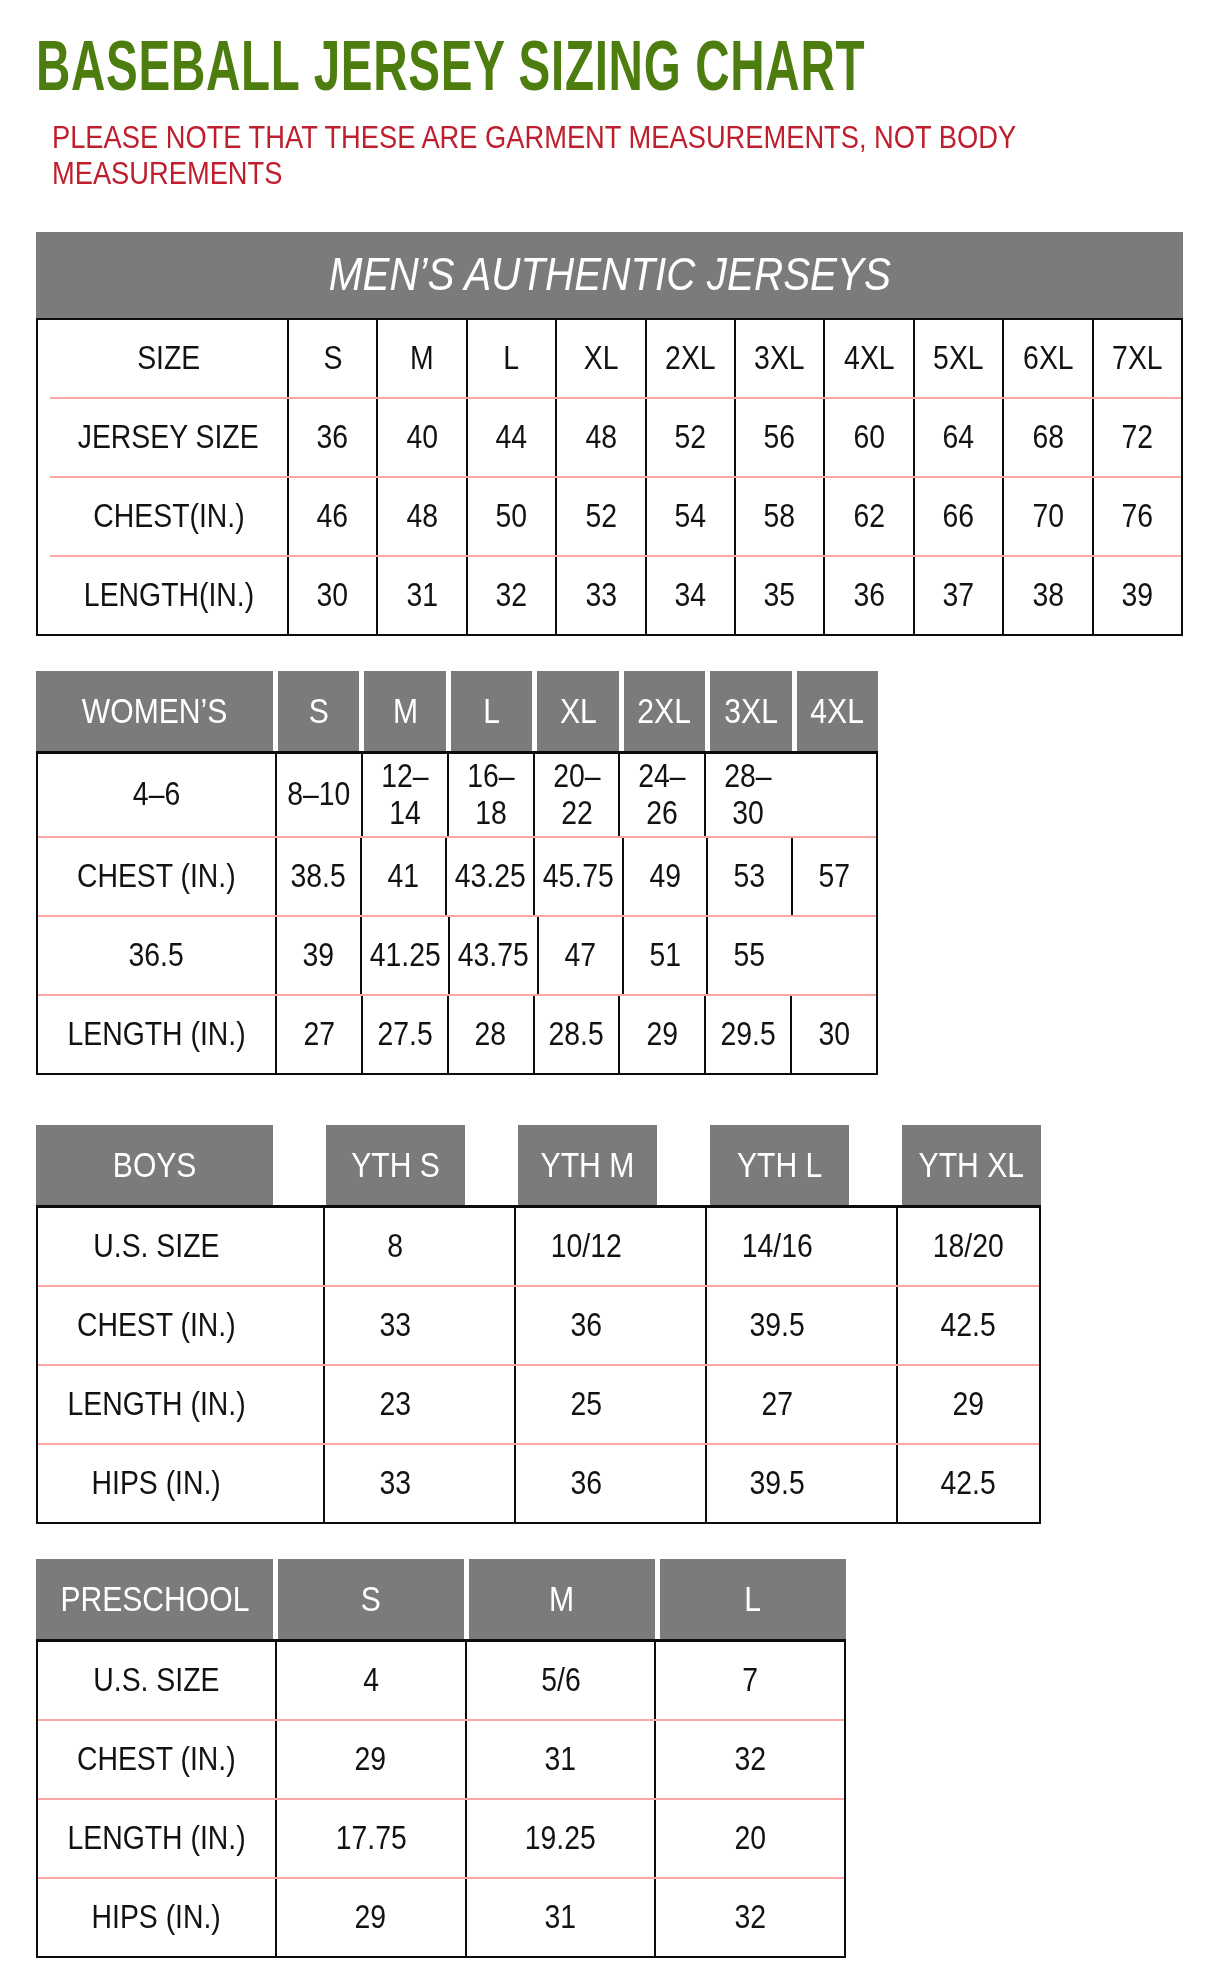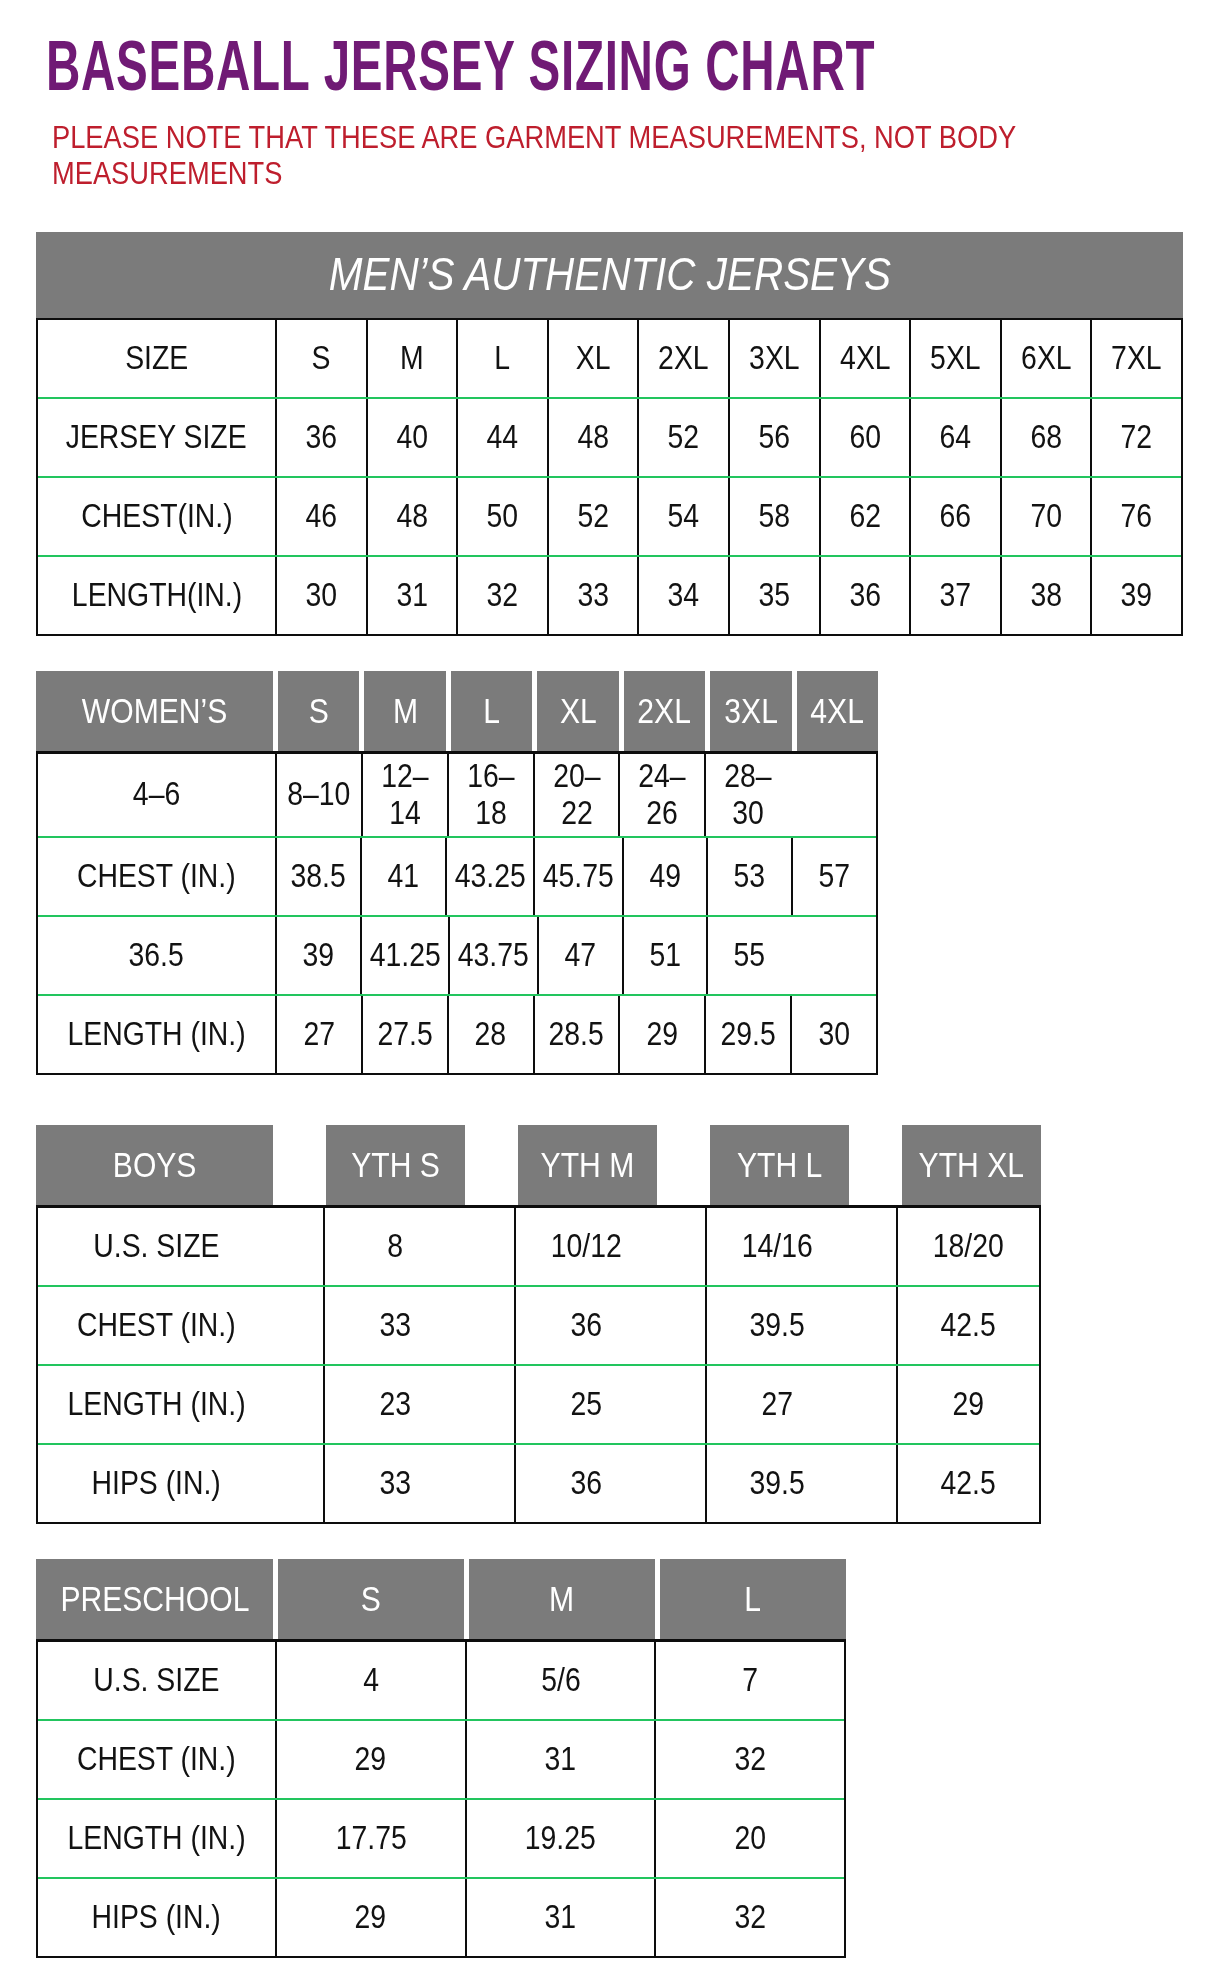--- a/index.html
+++ b/index.html
@@ -7,53 +7,53 @@
     width:1220px;height:1974px;background:#ffffff;color:#121212;
     font-family:"Liberation Sans","DejaVu Sans",sans-serif;
     overflow:hidden;
   }
   .wrap{padding:26px 30px 0 36px;}
 
   
   .cx{display:inline-block;transform:scaleX(0.86);transform-origin:center;white-space:pre-line;line-height:1.12;}
   .cx-l{display:inline-block;transform:scaleX(0.88);transform-origin:left center;white-space:pre-line;line-height:1.15;}
 
-  .title{margin:0 0 14px 10px;font-size:70px;font-weight:700;color:#701a75;white-space:nowrap;}
+  .title{margin:0 0 14px 0;font-size:70px;font-weight:700;color:#4d7c0f;white-space:nowrap;}
   .title .t{display:inline-block;transform:scaleX(0.68);transform-origin:left center;letter-spacing:1px;}
 
   .note{margin:0 0 40px 16px;font-size:31px;font-weight:400;color:#be1e2d;}
 
   
   .tbl{margin:0;}
   .tbl-mens{width:1147px;margin-bottom:35px;}
   .tbl-womens{width:842px;margin-bottom:50px;}
   .tbl-boys{width:1005px;margin-bottom:35px;}
   .tbl-pre{width:810px;margin-bottom:16px;}
 
   .banner{
     height:86px;background:#7b7b7b;color:#ffffff;
     display:flex;align-items:center;justify-content:center;
     font-size:47px;font-weight:400;font-style:italic;
   }
 
   .row{display:grid;}
-  .g-mens{grid-template-columns:237px repeat(10,1fr);}
+  .g-mens{grid-template-columns:237px repeat(10,1fr);margin-left:12px;}
   .g-womens{grid-template-columns:237px repeat(7,1fr);}
   .g-boys{grid-template-columns:237px repeat(4,1fr);gap:48px;}
   .g-pre{grid-template-columns:237px repeat(3,1fr);}
 
   .row.hdr .cell{
     background:#7b7b7b;color:#ffffff;font-size:35px;min-height:80px;
   }
   .row.hdr .cell + .cell{border-left:5px solid #ffffff;}
 
   .tbl-body{border:2px solid #0d0d0d;border-top:3px solid #0d0d0d;}
   .tbl-mens .tbl-body{border-top:2px solid #0d0d0d;}
   .tbl-body .row{min-height:77px;}
-  .tbl-body .row + .row{border-top:2px solid #22c55e;}
+  .tbl-body .row + .row{border-top:2px solid #fca5a5;}
   .tbl-body .cell + .cell{border-left:2px solid #0d0d0d;}
 
   .cell{
     display:flex;align-items:center;justify-content:center;
     text-align:center;font-size:33px;padding:4px 2px;box-sizing:border-box;
   }
 
   .footer{margin:0;font-size:31px;font-weight:400;color:#be1e2d;white-space:nowrap;}
 </style>
 </head>

